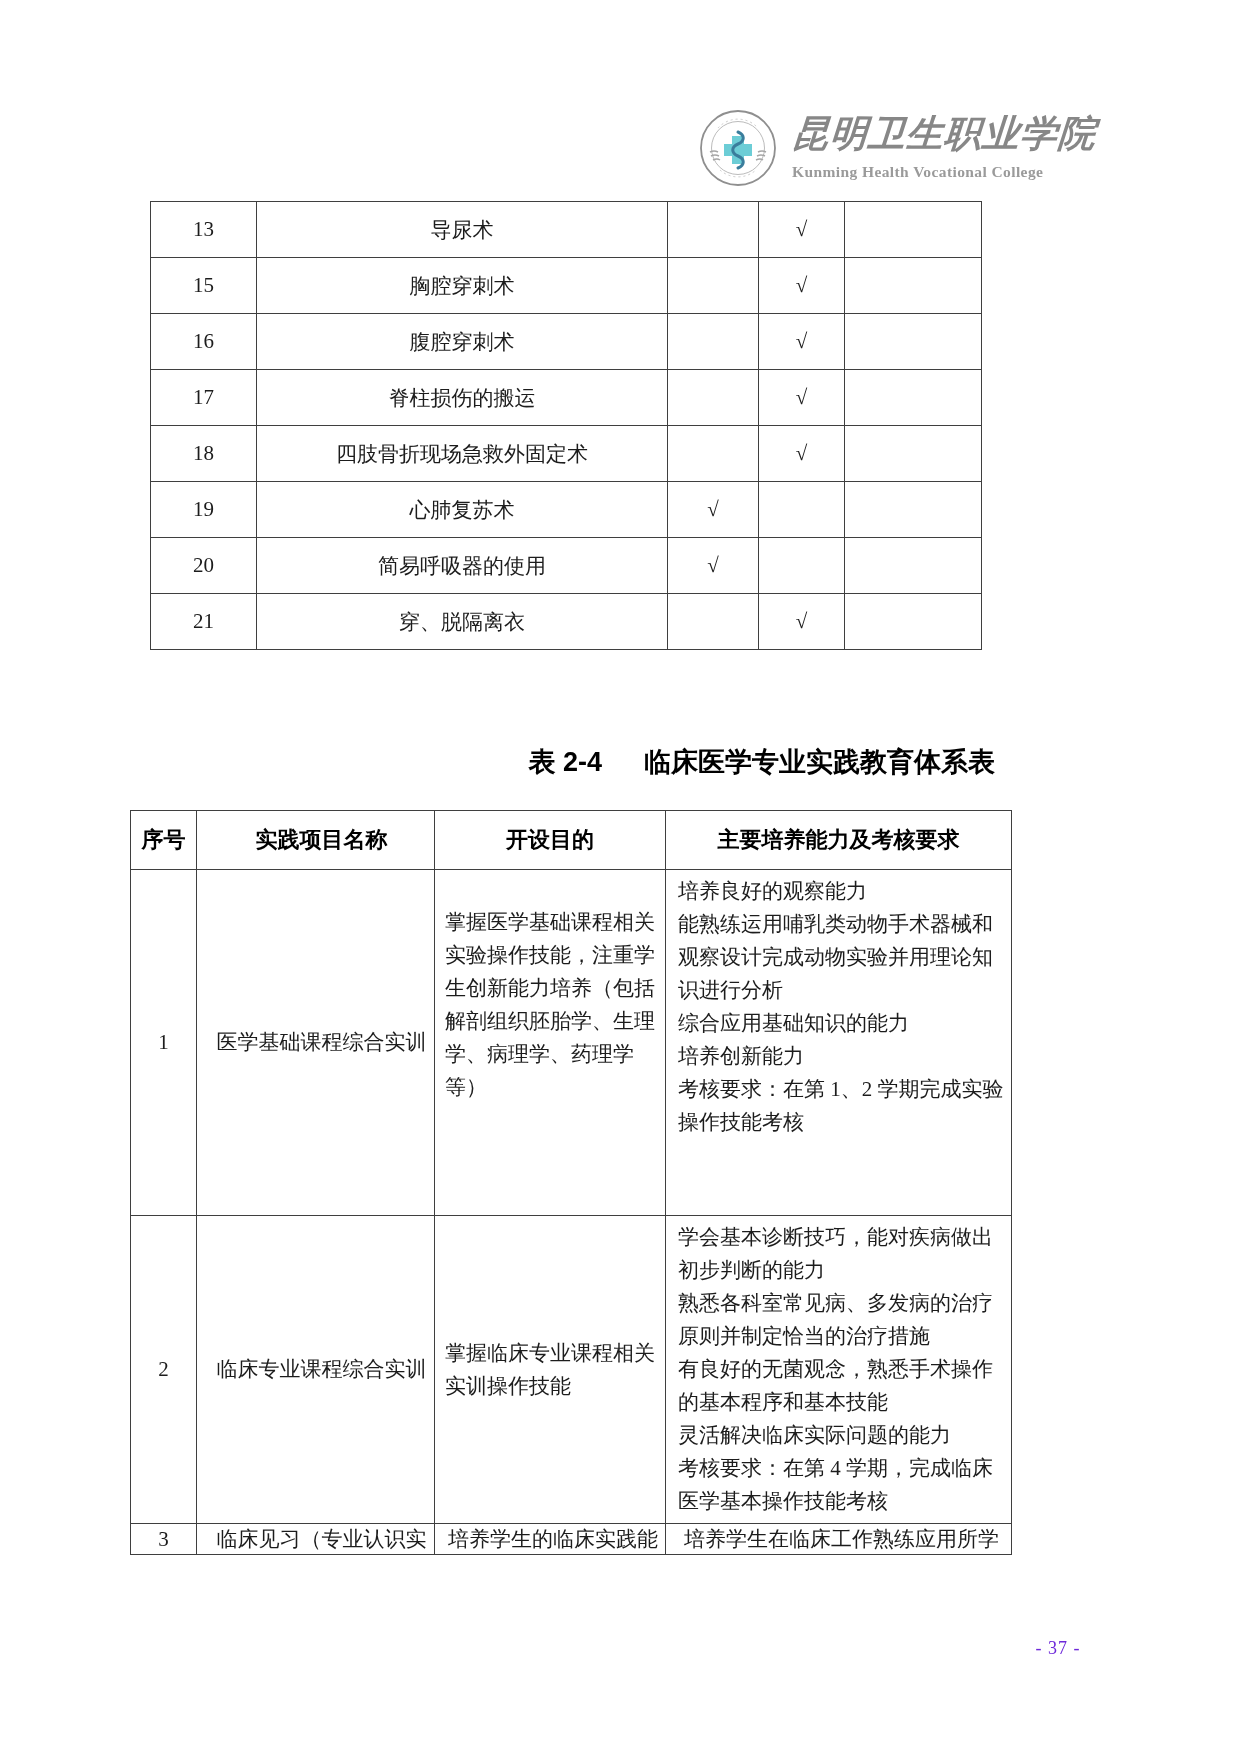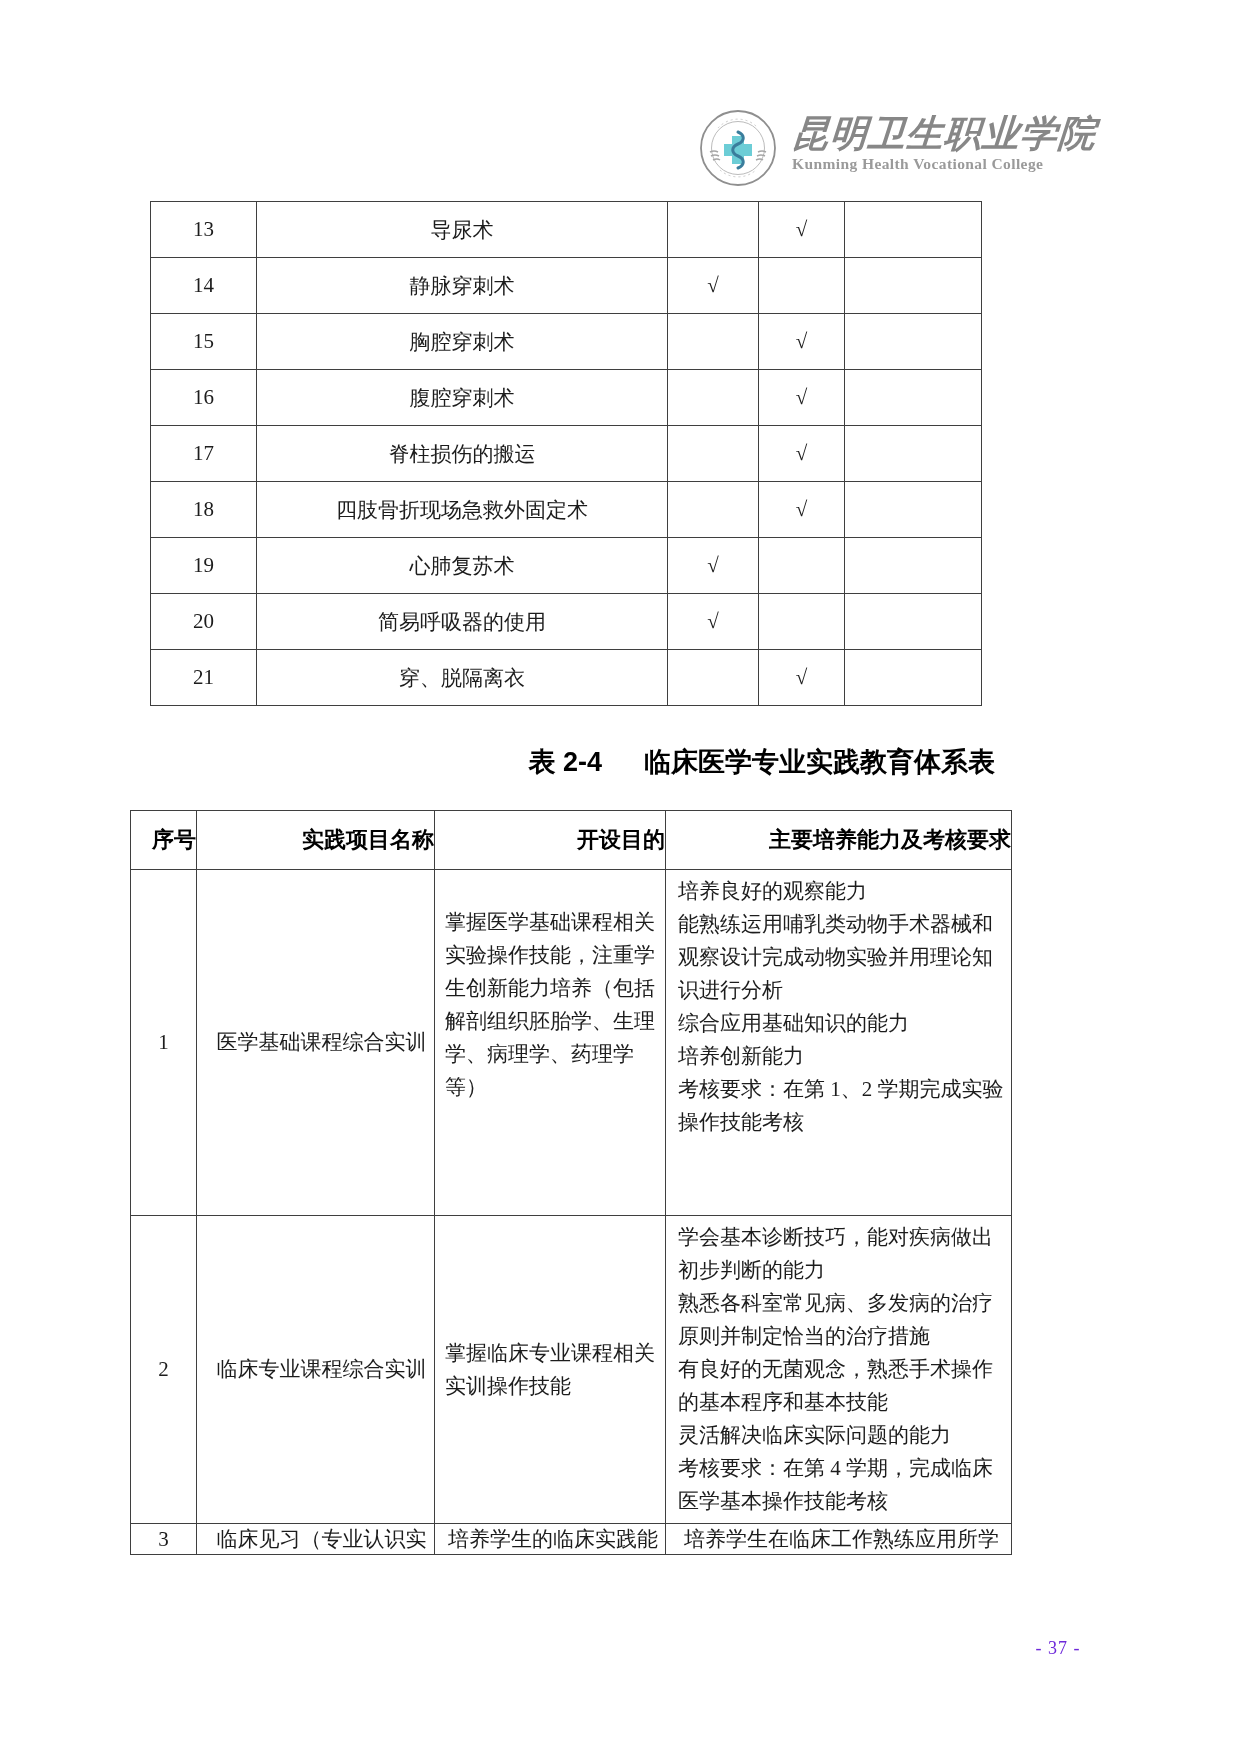--- a/index.html
+++ b/index.html
@@ -14,21 +14,21 @@
   .seal{width:80px;height:80px;flex:0 0 auto;}
   .brand-text{margin-left:14px;}
   .zh-name{
     font-size:37px;color:#878787;letter-spacing:1px;line-height:1.1;
     font-family:"Liberation Serif","DejaVu Serif",serif;
     font-style:italic;font-weight:700;transform:skewX(-4deg);
     white-space:nowrap;margin-top:6px;
   }
   .en-name{
     font-size:15.5px;color:#9a9a9a;font-weight:700;letter-spacing:0.4px;
-    font-family:"Liberation Serif","DejaVu Serif",serif;white-space:nowrap;
+    font-family:"Liberation Serif","DejaVu Serif",serif;margin-top:8px;white-space:nowrap;
   }
   
   table{border-collapse:collapse;table-layout:fixed;}
   td,th{border:1px solid #3f3f3f;padding:0;}
   
   .skills{position:absolute;left:150px;top:201px;width:828px;}
   .skills td{height:55px;text-align:center;vertical-align:middle;font-size:21px;}
   .skills .c-no{width:105px;}
   .skills .c-name{width:410px;}
   .skills .c-chk1{width:90px;}
@@ -42,21 +42,21 @@
     font-weight:700;font-size:27px;color:#000;white-space:nowrap;
   }
   .caption .gap{display:inline-block;width:42px;}
   
   .practice{position:absolute;left:130px;top:810px;width:865px;}
   .practice .c1{width:65px;}
   .practice .c2{width:225px;padding-left:12px;}
   .practice .c3{width:230px;}
   .practice .c4{width:345px;}
   .practice th{
-    height:58px;text-align:right;vertical-align:middle;
+    height:58px;text-align:center;vertical-align:middle;
     font-family:Liberation Serif, serif;
     font-size:22px;font-weight:700;color:#000;
   }
   .practice td{font-size:21px;line-height:33px;}
   .cell-center{text-align:center;vertical-align:middle;}
   .cell-purpose{vertical-align:middle;}
   .cell-purpose .lines{padding:4px 8px 4px 10px;text-align:left;}
   .cell-ability{vertical-align:top;}
   .cell-ability .lines{padding:5px 6px 5px 12px;text-align:left;}
   .shift-up{position:relative;top:-38px;}
@@ -101,27 +101,20 @@
   <table class="skills">
     <tbody>
       <tr>
         <td class="c-no">13</td>
         <td class="c-name">导尿术</td>
         <td class="c-chk1 check"></td>
         <td class="c-chk2 check">√</td>
         <td class="c-blank"></td>
       </tr>
       <tr>
-        <td class="c-no">14</td>
-        <td class="c-name">静脉穿刺术</td>
-        <td class="c-chk1 check">√</td>
-        <td class="c-chk2 check"></td>
-        <td class="c-blank"></td>
-      </tr>
-      <tr>
         <td class="c-no">15</td>
         <td class="c-name">胸腔穿刺术</td>
         <td class="c-chk1 check"></td>
         <td class="c-chk2 check">√</td>
         <td class="c-blank"></td>
       </tr>
       <tr>
         <td class="c-no">16</td>
         <td class="c-name">腹腔穿刺术</td>
         <td class="c-chk1 check"></td>

